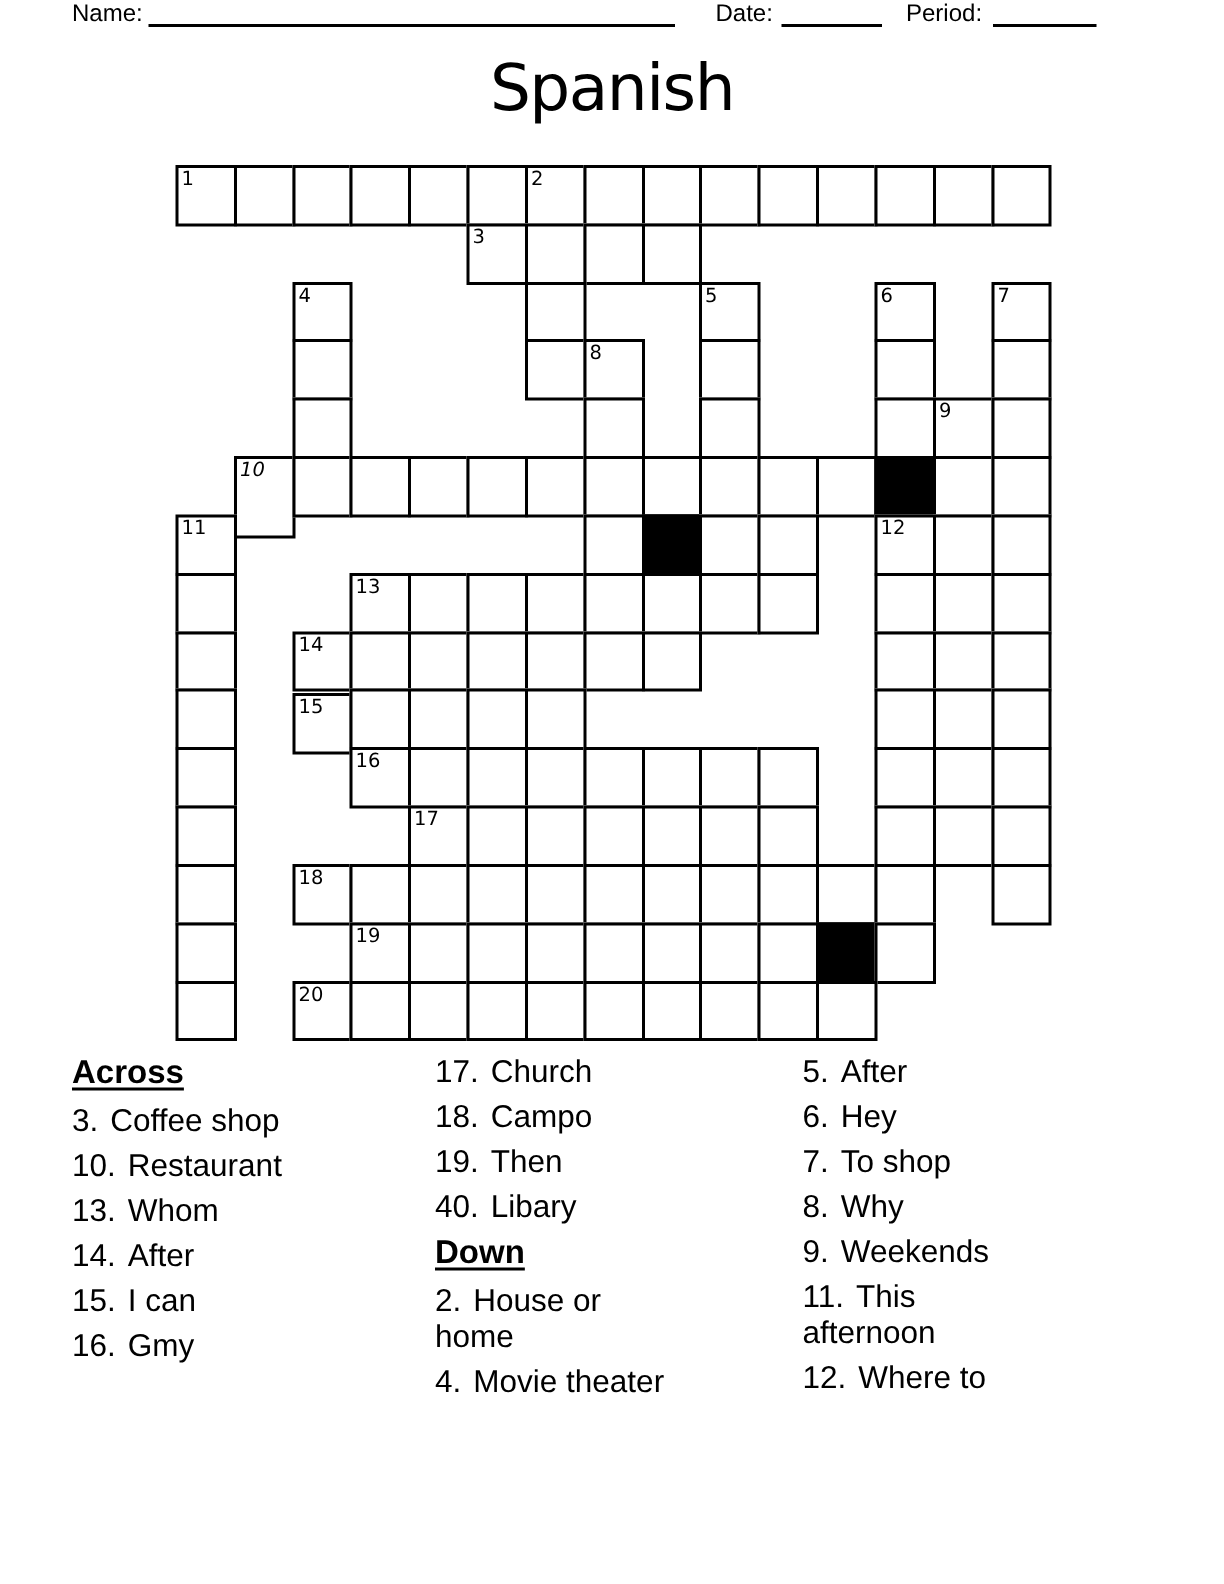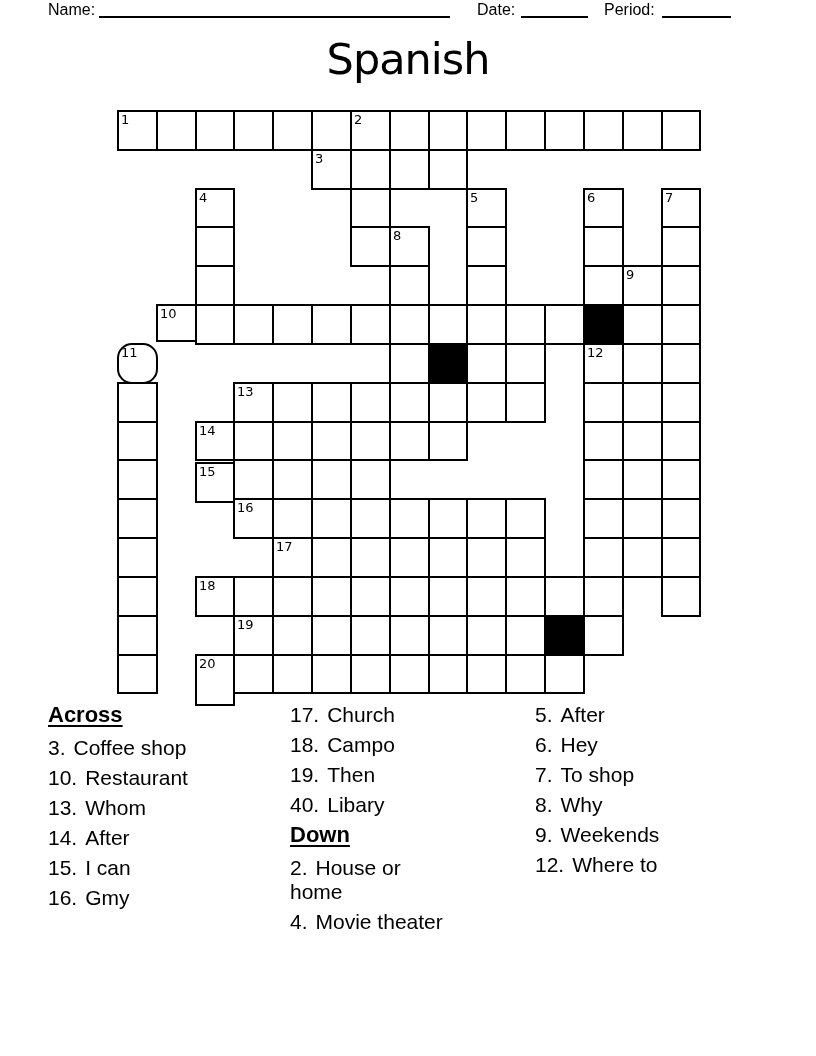--- a/index.html
+++ b/index.html
@@ -103,37 +103,37 @@
       <div class="cell" style="left: 583px; top: 226px; width: 41px; height: 41px;"></div>
       <div class="cell" style="left: 661px; top: 226px; width: 40px; height: 41px;"></div>
       <div class="cell" style="left: 195px; top: 265px; width: 40px; height: 41px;"></div>
       <div class="cell" style="left: 389px; top: 265px; width: 41px; height: 41px;"></div>
       <div class="cell" style="left: 466px; top: 265px; width: 41px; height: 41px;"></div>
       <div class="cell" style="left: 583px; top: 265px; width: 41px; height: 41px;"></div>
       <div class="cell" style="left: 622px; top: 265px; width: 41px; height: 41px;">
         <span class="cellnum">9</span>
       </div>
       <div class="cell" style="left: 661px; top: 265px; width: 40px; height: 41px;"></div>
-      <div class="cell" style="left: 156px; top: 304px; width: 41px; height: 38px;">
+      <div class="cell" style="left: 156px; top: 304px; width: 41px; height: 55px; font-style: italic;">
         <span class="cellnum">10</span>
       </div>
       <div class="cell" style="left: 195px; top: 304px; width: 40px; height: 41px;"></div>
       <div class="cell" style="left: 233px; top: 304px; width: 41px; height: 41px;"></div>
       <div class="cell" style="left: 272px; top: 304px; width: 41px; height: 41px;"></div>
       <div class="cell" style="left: 311px; top: 304px; width: 41px; height: 41px;"></div>
       <div class="cell" style="left: 350px; top: 304px; width: 41px; height: 41px;"></div>
       <div class="cell" style="left: 389px; top: 304px; width: 41px; height: 41px;"></div>
       <div class="cell" style="left: 428px; top: 304px; width: 40px; height: 41px;"></div>
       <div class="cell" style="left: 466px; top: 304px; width: 41px; height: 41px;"></div>
       <div class="cell" style="left: 505px; top: 304px; width: 41px; height: 41px;"></div>
       <div class="cell" style="left: 544px; top: 304px; width: 41px; height: 41px;"></div>
       <div class="cell black" style="left: 583px; top: 304px; width: 41px; height: 41px;"></div>
       <div class="cell" style="left: 622px; top: 304px; width: 41px; height: 41px;"></div>
       <div class="cell" style="left: 661px; top: 304px; width: 40px; height: 41px;"></div>
-      <div class="cell" style="left: 117px; top: 343px; width: 41px; height: 41px; border-radius: 15px;">
+      <div class="cell" style="left: 117px; top: 343px; width: 41px; height: 41px;">
         <span class="cellnum">11</span>
       </div>
       <div class="cell" style="left: 389px; top: 343px; width: 41px; height: 41px;"></div>
       <div class="cell black" style="left: 428px; top: 343px; width: 40px; height: 41px;"></div>
       <div class="cell" style="left: 466px; top: 343px; width: 41px; height: 41px;"></div>
       <div class="cell" style="left: 505px; top: 343px; width: 41px; height: 41px;"></div>
       <div class="cell" style="left: 583px; top: 343px; width: 41px; height: 41px;">
         <span class="cellnum">12</span>
       </div>
       <div class="cell" style="left: 622px; top: 343px; width: 41px; height: 41px;"></div>
@@ -225,21 +225,21 @@
       <div class="cell" style="left: 272px; top: 615px; width: 41px; height: 41px;"></div>
       <div class="cell" style="left: 311px; top: 615px; width: 41px; height: 41px;"></div>
       <div class="cell" style="left: 350px; top: 615px; width: 41px; height: 41px;"></div>
       <div class="cell" style="left: 389px; top: 615px; width: 41px; height: 41px;"></div>
       <div class="cell" style="left: 428px; top: 615px; width: 40px; height: 41px;"></div>
       <div class="cell" style="left: 466px; top: 615px; width: 41px; height: 41px;"></div>
       <div class="cell" style="left: 505px; top: 615px; width: 41px; height: 41px;"></div>
       <div class="cell black" style="left: 544px; top: 615px; width: 41px; height: 41px;"></div>
       <div class="cell" style="left: 583px; top: 615px; width: 41px; height: 41px;"></div>
       <div class="cell" style="left: 117px; top: 654px; width: 41px; height: 40px;"></div>
-      <div class="cell" style="left: 195px; top: 654px; width: 40px; height: 52px; text-align: center;">
+      <div class="cell" style="left: 195px; top: 654px; width: 40px; height: 40px; text-align: center;">
         <span class="cellnum">20</span>
       </div>
       <div class="cell" style="left: 233px; top: 654px; width: 41px; height: 40px;"></div>
       <div class="cell" style="left: 272px; top: 654px; width: 41px; height: 40px;"></div>
       <div class="cell" style="left: 311px; top: 654px; width: 41px; height: 40px;"></div>
       <div class="cell" style="left: 350px; top: 654px; width: 41px; height: 40px;"></div>
       <div class="cell" style="left: 389px; top: 654px; width: 41px; height: 40px;"></div>
       <div class="cell" style="left: 428px; top: 654px; width: 40px; height: 40px;"></div>
       <div class="cell" style="left: 466px; top: 654px; width: 41px; height: 40px;"></div>
       <div class="cell" style="left: 505px; top: 654px; width: 41px; height: 40px;"></div>
@@ -265,17 +265,19 @@
         <div class="clue"><span class="clue-num">2.</span><span class="clue-text">House or
 home</span></div>
         <div class="clue"><span class="clue-num">4.</span><span class="clue-text">Movie theater</span></div>
       </div>
     <div class="clue-col" id="cluecol-2">
         <div class="clue"><span class="clue-num">5.</span><span class="clue-text">After</span></div>
         <div class="clue"><span class="clue-num">6.</span><span class="clue-text">Hey</span></div>
         <div class="clue"><span class="clue-num">7.</span><span class="clue-text">To shop</span></div>
         <div class="clue"><span class="clue-num">8.</span><span class="clue-text">Why</span></div>
         <div class="clue"><span class="clue-num">9.</span><span class="clue-text">Weekends</span></div>
+        <div class="clue"><span class="clue-num">11.</span><span class="clue-text">This
+afternoon</span></div>
         <div class="clue"><span class="clue-num">12.</span><span class="clue-text">Where to</span></div>
       </div>
   </div>
 
 </div>
 
 </body></html>

